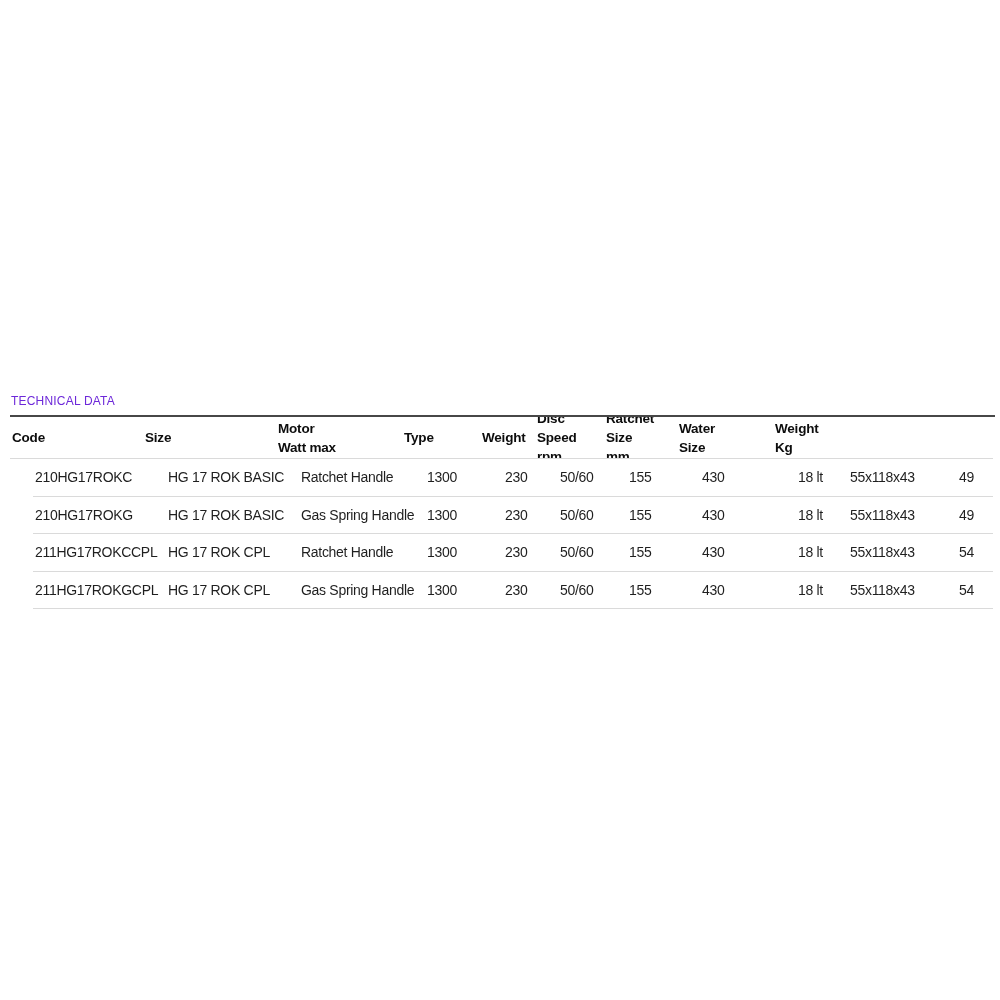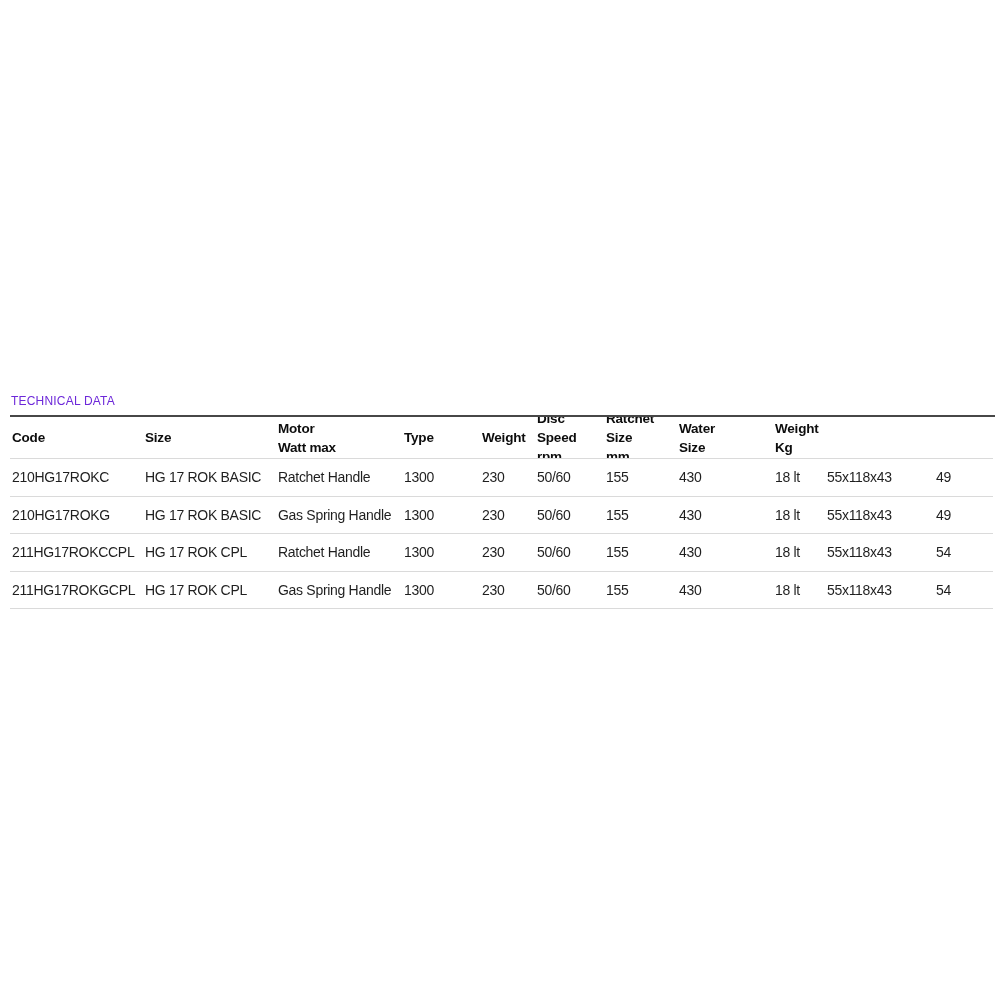--- a/index.html
+++ b/index.html
@@ -35,21 +35,21 @@
   }
   .tbl {
     width: 983px;
   }
   .tr {
     display: grid;
     grid-template-columns: 133px 133px 126px 78px 55px 69px 73px 96px 52px 109px 59px;
     border-bottom: 1px solid #dadada;
   }
   .tr.header { height: 41px; }
-  .tr.data   { height: 36.6px; }
+  .tr.data   { height: 36.6px; margin-left: 23px; }
   .th, .td {
     display: flex;
     align-items: center;
     padding-left: 2px;
     overflow: hidden;
   }
   .th {
     font-size: 13.5px;
     font-weight: 700;
     line-height: 19px;

